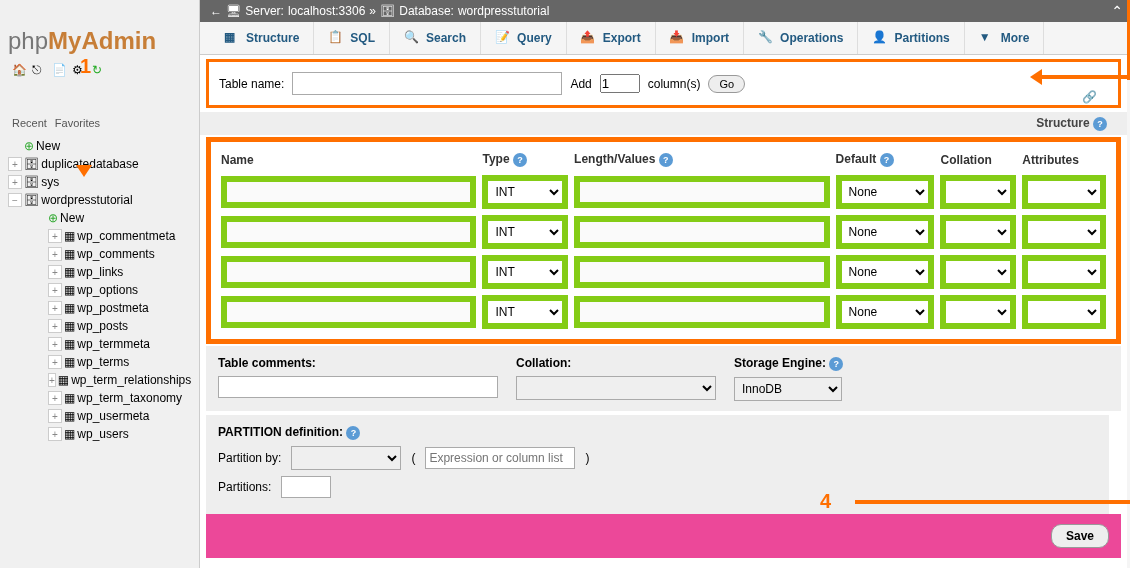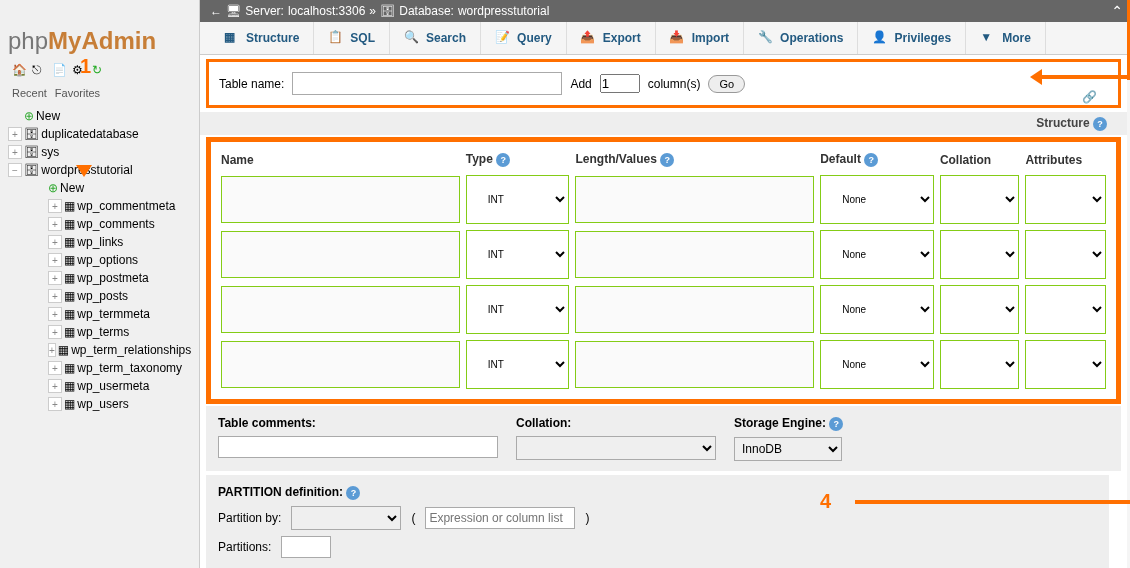--- a/index.html
+++ b/index.html
@@ -7,21 +7,21 @@
     
     
     .sidebar { width: 200px; background: #f0f0f0; border-right: 1px solid #ccc; padding: 23px 4px; }
     .logo { padding: 4px; }
     .logo-text { font-family: Arial, sans-serif; font-size: 24px; color: #666; }
     .logo-text .php { color: #777; }
     .logo-text .my { color: #c77e37; font-weight: bold; }
     .logo-text .admin { color: #c77e37; font-weight: bold; }
     .icon-bar { padding: 4px 8px; display: flex; gap: 4px; }
     .icon-bar span { display: inline-block; width: 16px; height: 16px; }
-    .tabs-recent { padding: 4px 8px; display: flex; gap: 8px; font-size: 11px; color: #555; }
+    .tabs-recent { padding: 4px 8px; display: flex; gap: 8px; font-size: 11px; color: #555; margin-top: 30px; }
     .tabs-recent span { cursor: pointer; }
     .tree { padding: 4px 0; font-size: 12px; }
     .tree-item { display: flex; align-items: center; padding: 2px 4px; cursor: pointer; gap: 2px; }
     .tree-item .expand-icon { width: 14px; height: 14px; display: inline-flex; align-items: center; justify-content: center; font-size: 10px; color: #888; border: 1px solid #ccc; background: #fff; }
     .tree-indent2 { padding-left: 40px; }
     
     
     .main { flex: 1; background: #fff; display: flex; flex-direction: column; position: relative; }
     .breadcrumb { background: #666; color: #fff; padding: 4px 10px; display: flex; align-items: center; gap: 4px; font-size: 12px; }
     
@@ -36,21 +36,21 @@
     .highlight-box input.tblname { width: 270px; }
     .highlight-box input.addnum { width: 40px; }
     .go-btn { background: #eee; border: 1px solid #999; border-radius: 10px; padding: 2px 10px; cursor: pointer; font-size: 11px; }
     
     .structure-header { text-align: right; padding: 4px 20px; background: #eee; font-weight: bold; color: #444; }
     .help-icon { display: inline-block; width: 14px; height: 14px; background: #5b9bd5; color: #fff; border-radius: 50%; font-size: 9px; text-align: center; line-height: 14px; }
     
     .cols-grid { margin: 2px 6px; border: 5px solid #ff6f00; padding: 4px; background: #fff; }
     .cols-grid table { width: 100%; border-collapse: separate; border-spacing: 6px 6px; }
     .cols-grid th { text-align: left; font-weight: bold; font-size: 12px; color: #333; padding-bottom: 2px; }
-    .cols-grid input[type=text], .cols-grid select { width: 100%; padding: 17px; border: 1px solid #84cc16; font-size: 10px; background: #fafafa; }
+    .cols-grid input[type=text], .cols-grid select { width: 100%; padding: 3px; border: 6px solid #84cc16; font-size: 12px; background: #fafafa; }
     .cols-grid select { background: #fff; }
     
     .meta-row { background: #eee; padding: 10px 12px; margin: 0 6px; display: flex; gap: 18px; }
     .meta-row .meta-block { display: flex; flex-direction: column; gap: 6px; }
     .meta-row label { font-weight: bold; font-size: 12px; }
     .meta-row input, .meta-row select { padding: 3px; border: 1px solid #aaa; font-size: 12px; width: 200px; }
     
     .partition-section { background: #eee; margin: 4px 18px 0 6px; padding: 10px 12px; }
     .partition-section label { font-weight: bold; }
     .partition-row { display: flex; align-items: center; gap: 10px; margin: 6px 0; }
@@ -221,21 +221,21 @@
     <div class="tab">
         <span class="tab-icon">📥</span>
         <span>Import</span>
       </div>
     <div class="tab">
         <span class="tab-icon">🔧</span>
         <span>Operations</span>
       </div>
     <div class="tab">
         <span class="tab-icon">👤</span>
-        <span>Privileges</span>
+        <span>Partitions</span>
       </div>
     <div class="tab">
         <span class="tab-icon">▼</span>
         <span>More</span>
       </div>
   </div>
 
   <div class="content">
     <div class="highlight-box">
       <span>Table name:</span>

